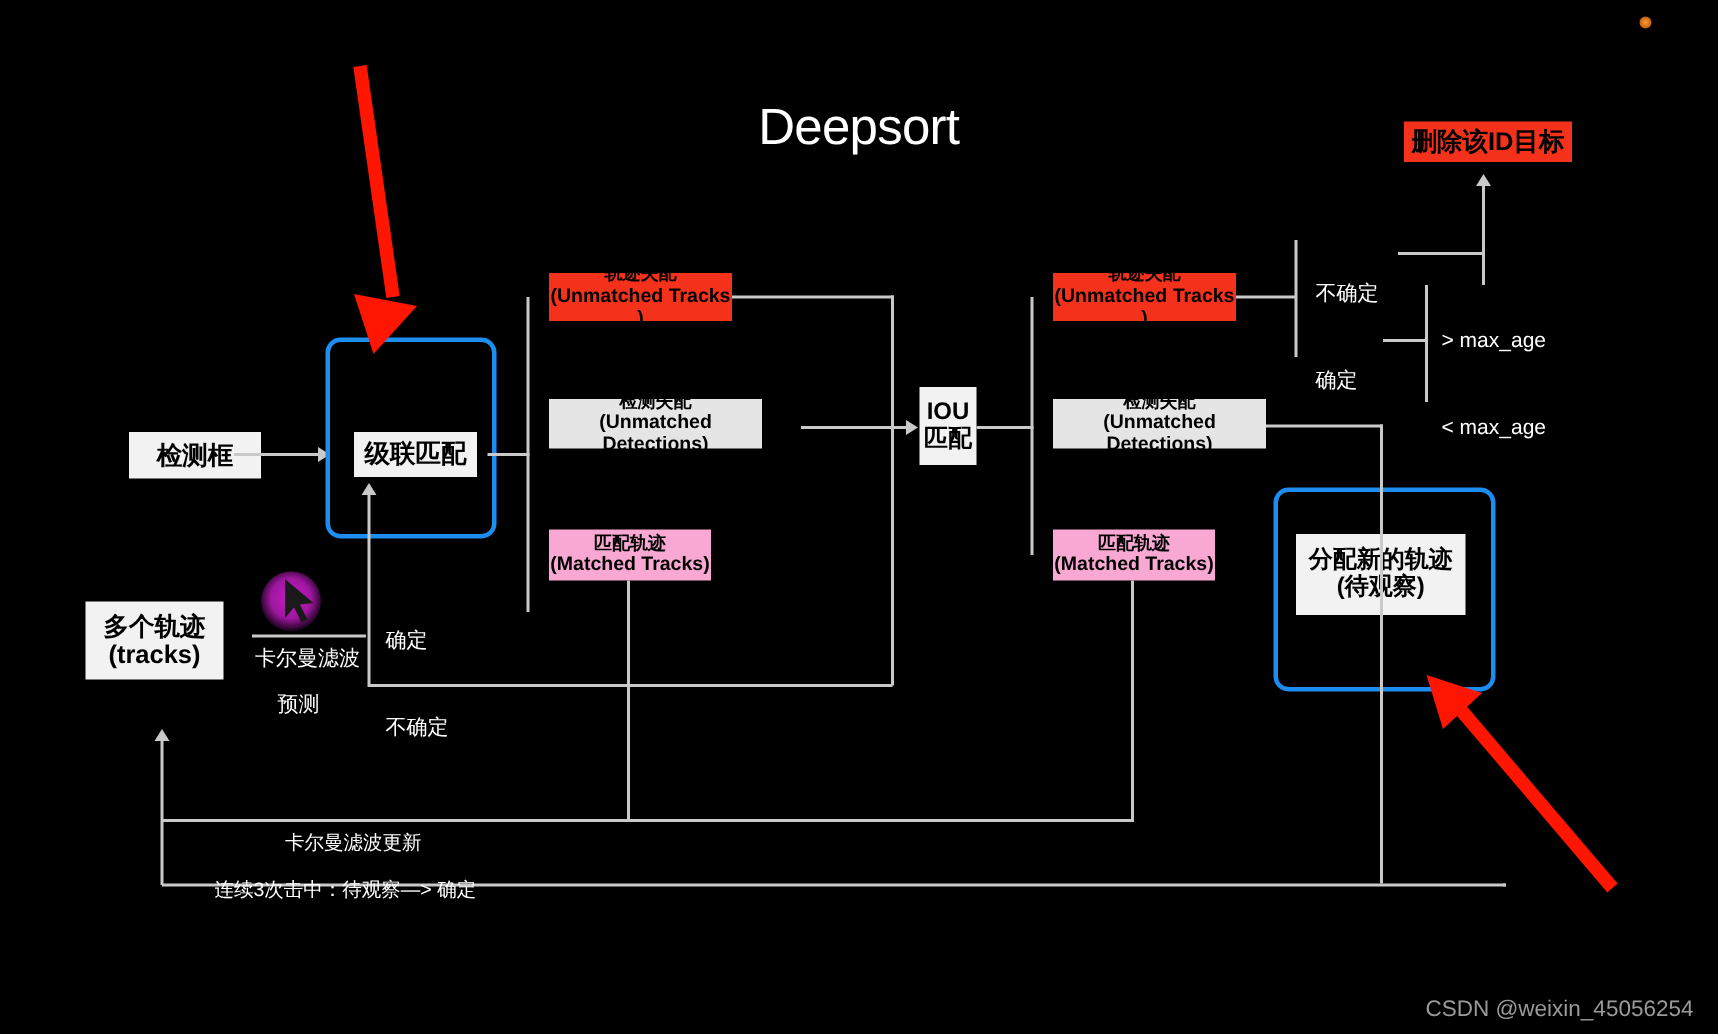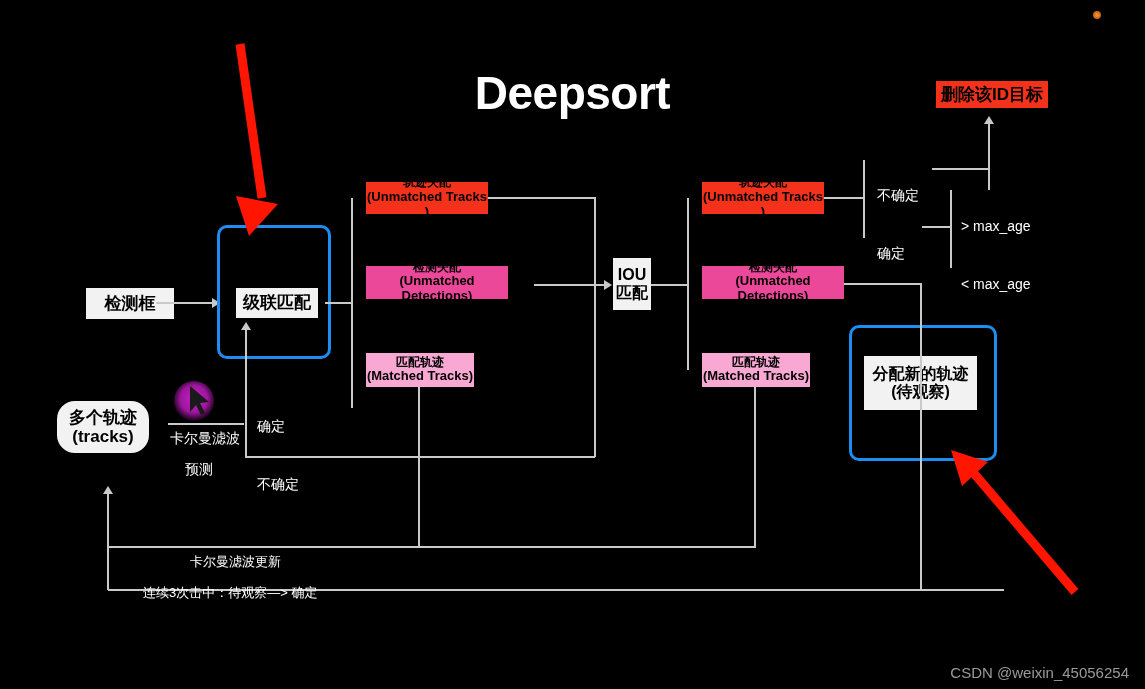--- a/index.html
+++ b/index.html
@@ -9,41 +9,41 @@
 
   
   .wbox{position:absolute;background:#f2f2f2;color:#000;
         display:flex;flex-direction:column;align-items:center;justify-content:center;
         line-height:1.12;text-align:left;font-weight:bold;}
   .cbox{position:absolute;display:flex;flex-direction:column;align-items:center;
         justify-content:center;line-height:1.15;text-align:center;color:#000;}
   .cbox .l1{font-weight:bold;font-size:12px;}
   .cbox .l2{font-weight:bold;font-size:13px;}
   .red{background:#f4321c;}
-  .orange{background:#ec4899;}
+  .orange{background:#e5e5e5;}
   .green{background:#f9a8d4;}
   .redlbl{position:absolute;background:#f4321c;color:#000;font-weight:bold;
           font-size:17px;display:flex;align-items:center;justify-content:center;}
 
   
   .bluebox{position:absolute;border:3px solid #1d8df0;border-radius:10px;background:transparent;}
 
   
   .hl{position:absolute;height:2px;background:#c9c9c9;}
   .vl{position:absolute;width:2px;background:#c9c9c9;}
   .lbl{position:absolute;color:#fff;font-size:14px;white-space:nowrap;margin-top:28px;}
   .lbl.sm{font-size:13px;}
 
   .arrowR{position:absolute;width:0;height:0;border-top:5px solid transparent;
           border-bottom:5px solid transparent;border-left:8px solid #c9c9c9;}
   .arrowU{position:absolute;width:0;height:0;border-left:5px solid transparent;
           border-right:5px solid transparent;border-bottom:8px solid #c9c9c9;}
 
   #title{position:absolute;left:0;top:66px;width:1145px;text-align:center;
-         color:#fff;font-size:46px;font-weight:bold;letter-spacing:-0.5px;}
+         color:#fff;font-size:34px;font-weight:normal;letter-spacing:-0.5px;}
 
   #watermark{position:absolute;right:16px;bottom:8px;color:#9a9a9a;font-size:15px;}
 
   .cursor-glow{position:absolute;width:40px;height:40px;border-radius:50%;
      background:radial-gradient(circle at 50% 45%, #c21fc2 0%, #a016a0 45%, rgba(110,10,110,0.25) 72%, rgba(0,0,0,0) 100%);}
   .dot{position:absolute;width:8px;height:8px;border-radius:50%;
      background:radial-gradient(circle,#ff9a30 0%,#c06010 70%,rgba(0,0,0,0) 100%);}
   svg.overlay{position:absolute;left:0;top:0;width:1145px;height:689px;pointer-events:none;}
 </style>
 </head>
@@ -54,21 +54,21 @@
   <div id="title">Deepsort</div>
 
   <div class="dot" style="left:1093px;top:11px;"></div>
 
   <div class="wbox" style="left:86px;top:288px;width:88px;height:31px;font-size:17px;">
     <span>检测框</span>
   </div>
   <div class="hl" style="left:156px;top:302px;width:58px;"></div>
   <div class="arrowR" style="left:212px;top:298px;"></div>
 
-  <div class="wbox" style="left:57px;top:401px;width:92px;height:52px;font-size:17px;border-radius:18px;">
+  <div class="wbox" style="left:57px;top:401px;width:92px;height:52px;font-size:17px;">
     <span>多个轨迹</span>
     <span>(tracks)</span>
   </div>
 
   <div class="lbl" style="left:170px;top:402px;color:#fff;font-size:14px;">卡尔曼滤波</div>
   <div class="hl" style="left:168px;top:423px;width:76px;"></div>
   <div class="lbl" style="left:185px;top:433px;color:#fff;font-size:14px;">预测</div>
 
   <div class="cursor-glow" style="left:174px;top:381px;"></div>
 

